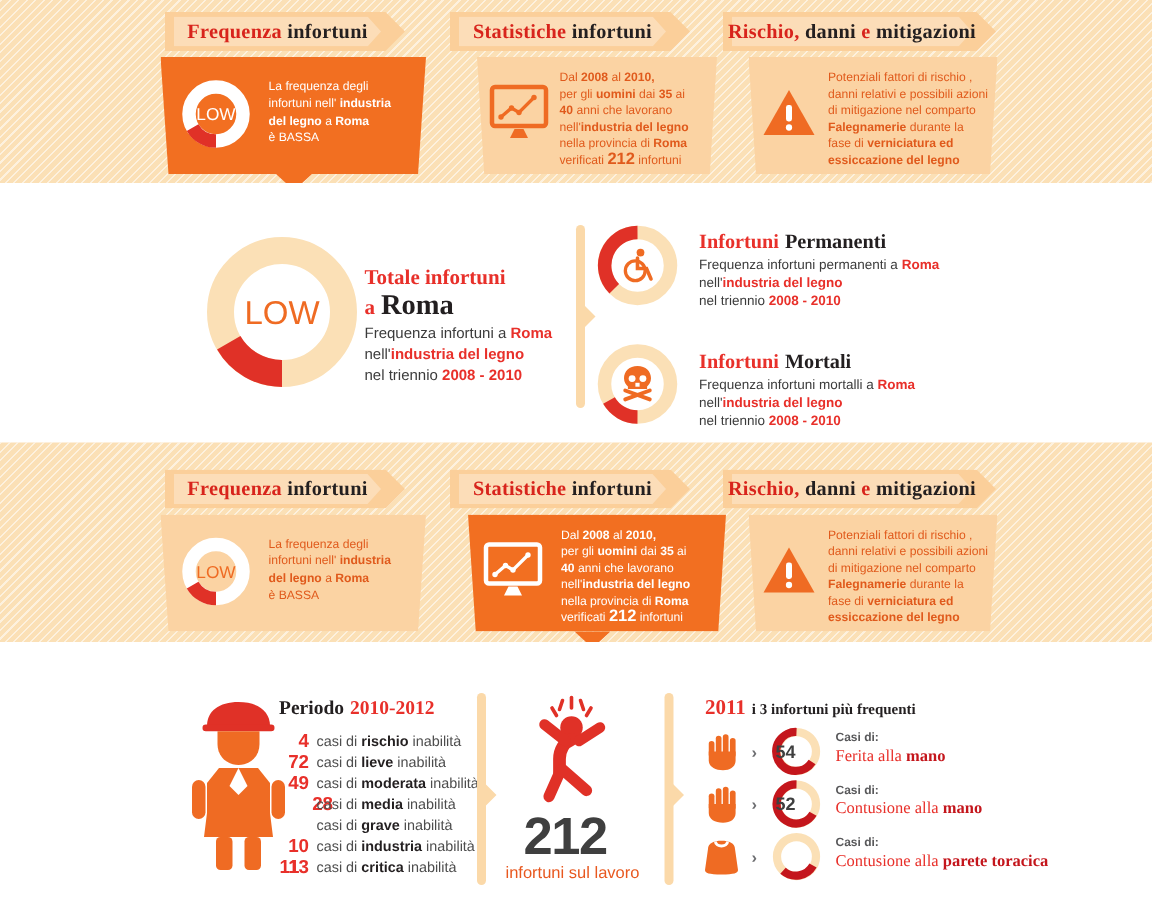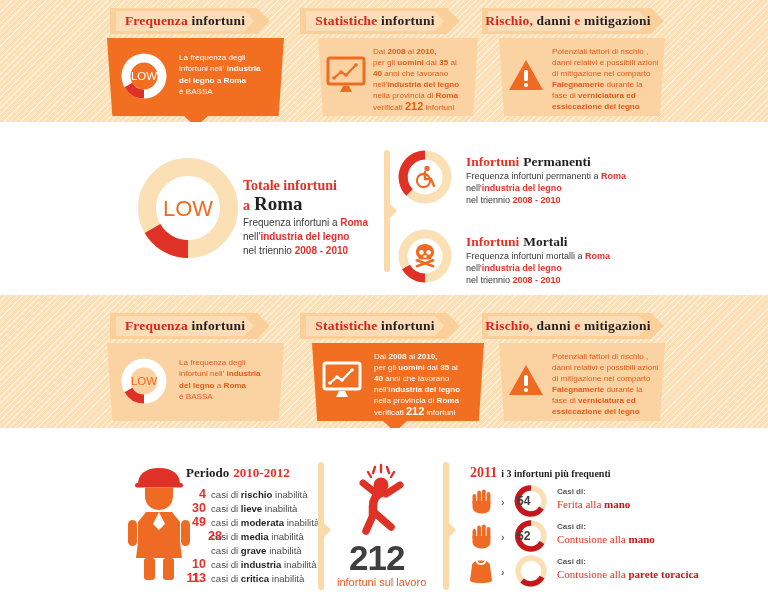--- a/index.html
+++ b/index.html
@@ -363,21 +363,21 @@
 
 <div class="period-title" style="left:186px; top:463px;">
   <span class="a">Periodo</span>
   <span class="b">2010-2012</span>
 </div>
 
 <div>
   <div class="stat-num" style="left:180px; top:487px;">4</div>
   <div class="stat-txt" style="left:211px; top:489px;">casi di <b>rischio</b> inabilità</div>
 
-  <div class="stat-num" style="left:180px; top:501px;">30</div>
+  <div class="stat-num" style="left:180px; top:501px;">72</div>
   <div class="stat-txt" style="left:211px; top:503px;">casi di <b>lieve</b> inabilità</div>
 
   <div class="stat-num" style="left:180px; top:515px;">49</div>
   <div class="stat-txt" style="left:211px; top:517px;">casi di <b>moderata</b> inabilità</div>
 
   <div class="stat-num" style="left:196px; top:529px;">28</div>
   <div class="stat-txt" style="left:211px; top:531px;">casi di <b>media</b> inabilità</div>
 
   <div class="stat-num" style="left:180px; top:543px;margin-top:28px;">13</div>
   <div class="stat-txt" style="left:211px; top:545px;">casi di <b>grave</b> inabilità</div>

